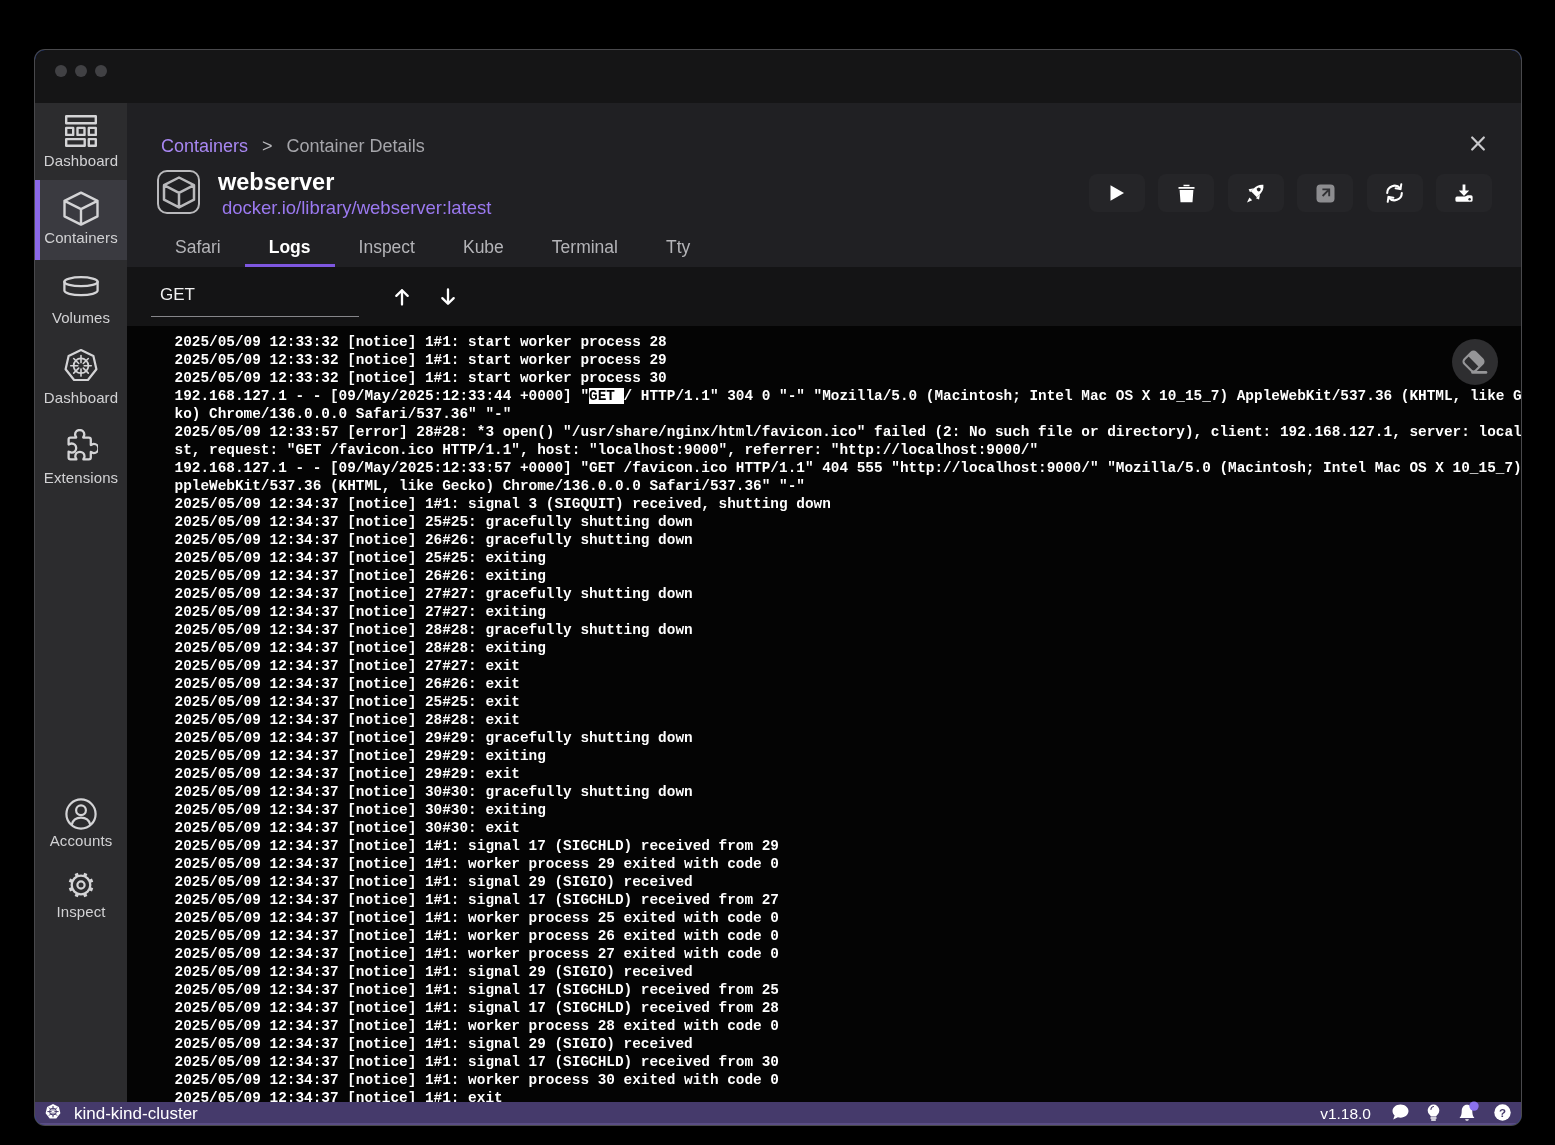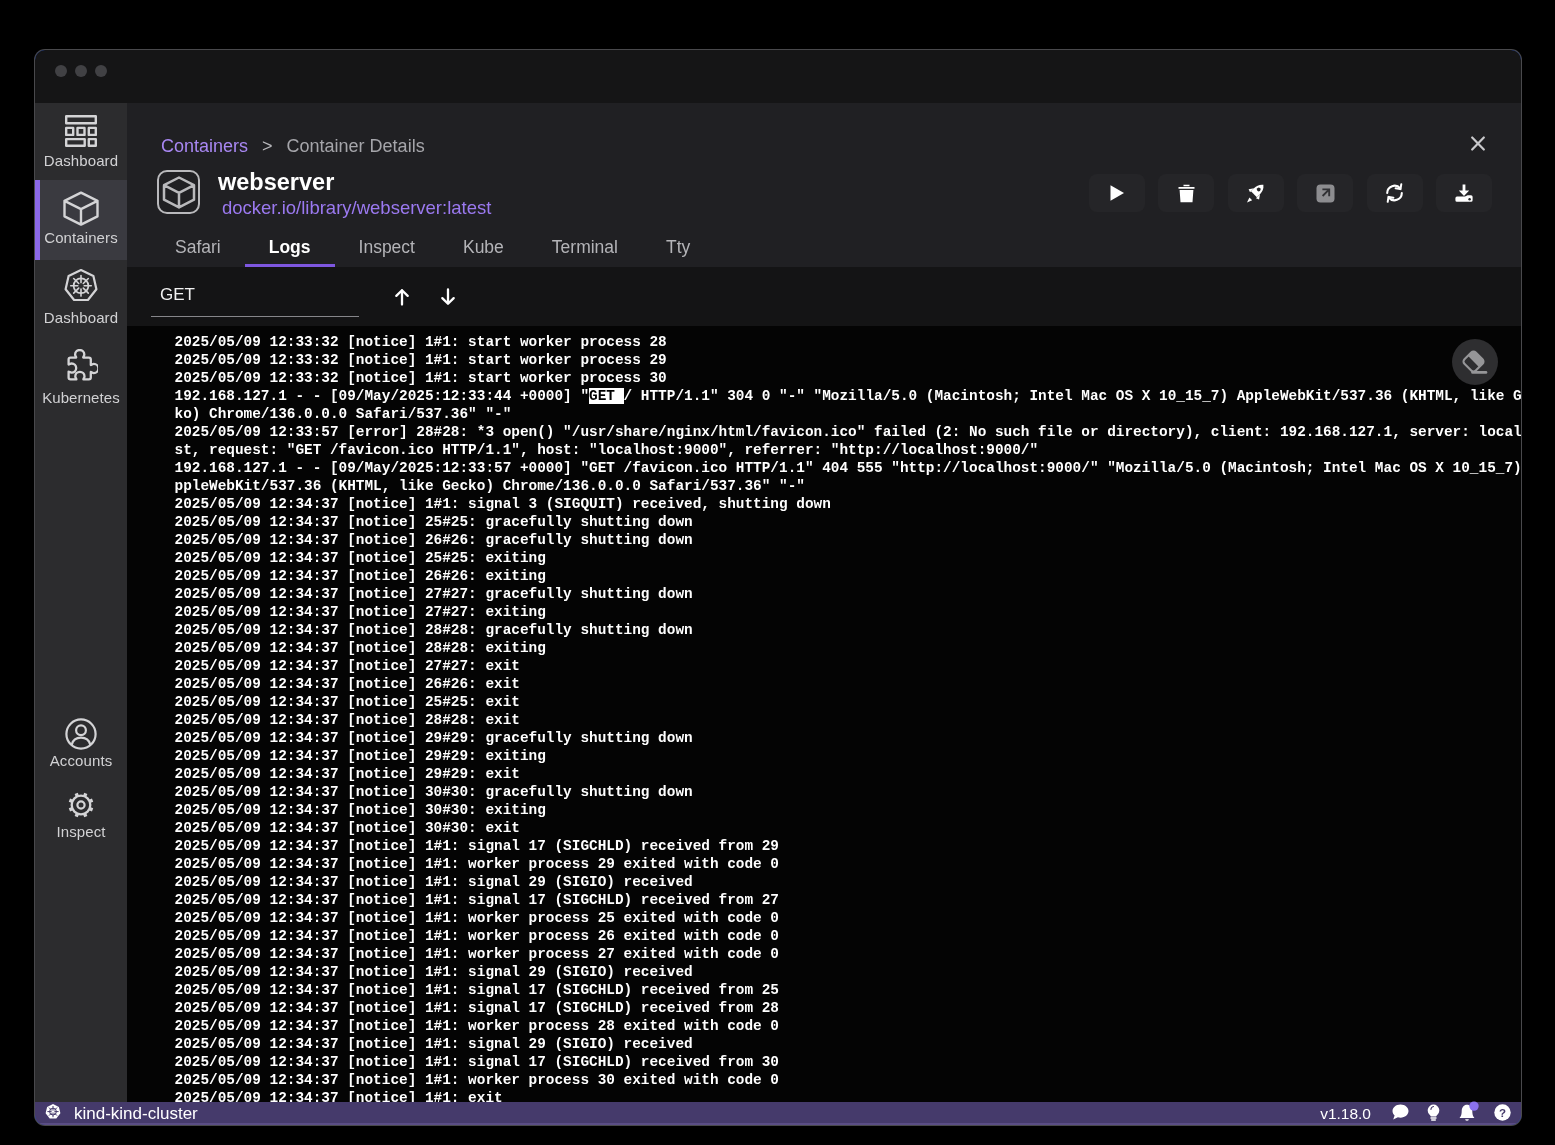--- a/index.html
+++ b/index.html
@@ -71,32 +71,39 @@
 </svg>
         <div class="lbl" style="top:48.5px">Dashboard</div>
       </div>
 <div class="sideitem active">
         <svg style="top:11px" width="36" height="36" viewBox="0 0 36 36" stroke="#d4d4d6" fill="none" stroke-width="2.4" stroke-linejoin="round" stroke-linecap="round">
           <path d="M18,1.6 L34.5,9.85 L18,18.1 L1.5,9.85 Z M1.5,9.85 L1.5,25.36 L18,33.61 L34.5,25.36 L34.5,9.85 M18,18.1 L18,33.61" stroke-width="2.4" stroke="#d4d4d6"></path>
         </svg>
         <div class="lbl" style="top:48.5px">Containers</div>
       </div>
 <div class="sideitem">
+        <svg style="top:16px" width="36" height="21" viewBox="0 0 36 21" stroke="#d4d4d6" fill="none" stroke-width="2.3" stroke-linejoin="round" stroke-linecap="round">
+<ellipse cx="18" cy="5.7" rx="16.6" ry="4.5"></ellipse>
+<path d="M1.4,5.7 V14.6 A16.6,4.5 0 0 0 34.6,14.6 V5.7"></path>
+</svg>
+        <div class="lbl" style="top:48.5px">Volumes</div>
+      </div>
+<div class="sideitem">
         <svg style="top:9px" width="34" height="34" viewBox="0 0 34 34" stroke="#d4d4d6" fill="none" stroke-width="2.2" stroke-linejoin="round" stroke-linecap="round">
 <polygon points="17.0,1.0 29.4,6.9 32.4,20.3 23.9,31.0 10.1,31.0 1.6,20.3 4.6,6.9"></polygon>
 <circle cx="17" cy="16.8" r="7.4" stroke-width="1.7"></circle>
 <path d="M17.0,13.6 L17.0,6.5 M19.3,14.5 L24.3,9.5 M20.2,16.8 L27.3,16.8 M19.3,19.1 L24.3,24.1 M17.0,20.0 L17.0,27.1 M14.7,19.1 L9.7,24.1 M13.8,16.8 L6.7,16.8 M14.7,14.5 L9.7,9.5" stroke-width="1.6"></path>
 </svg>
         <div class="lbl" style="top:48.5px">Dashboard</div>
       </div>
 <div class="sideitem">
         <svg style="top:9px" width="34" height="32" viewBox="0 0 34 32" stroke="#d4d4d6" fill="none" stroke-width="2.3" stroke-linejoin="round" stroke-linecap="round">
 <path d="M12.2,8.6 C12.2,7.6 11.1,7.1 11.1,5.6 A4.6,4.6 0 0 1 20.3,5.6 C20.3,7.1 19.2,7.6 19.2,8.6 L24.9,8.6 A1.9,1.9 0 0 1 26.8,10.5 L26.8,16 C27.8,16 28.3,14.9 29.8,14.9 A4.6,4.6 0 0 1 29.8,24.1 C28.3,24.1 27.8,23 26.8,23 L26.8,28.5 A1.9,1.9 0 0 1 24.9,30.4 L19.4,30.4 C19.4,29.4 20.5,28.9 20.5,27.4 A4.6,4.6 0 0 0 11.3,27.4 C11.3,28.9 12.4,29.4 12.4,30.4 L6.5,30.4 A1.9,1.9 0 0 1 4.6,28.5 L4.6,22.6 C5.6,22.6 6.1,23.7 7.6,23.7 A4.6,4.6 0 0 0 7.6,14.5 C6.1,14.5 5.6,15.6 4.6,15.6 L4.6,10.5 A1.9,1.9 0 0 1 6.5,8.6 Z"></path>
 </svg>
-        <div class="lbl" style="top:48.5px">Kubernetes</div>
+        <div class="lbl" style="top:48.5px">Extensions</div>
       </div>
 <div style="height:286px"></div>
 <div class="sideitem" style="height:72px">
         <svg style="top:12px" width="32" height="32" viewBox="0 0 32 32" stroke="#d4d4d6" fill="none" stroke-width="2.2" stroke-linejoin="round" stroke-linecap="round">
 <circle cx="16" cy="16" r="14.6"></circle>
 <circle cx="16" cy="12.3" r="4.9"></circle>
 <path d="M6.8,26.5 C7.9,21.9 11.6,19.6 16,19.6 C20.4,19.6 24.1,21.9 25.2,26.5"></path>
 </svg>
         <div class="lbl" style="top:46px">Accounts</div>
       </div>

